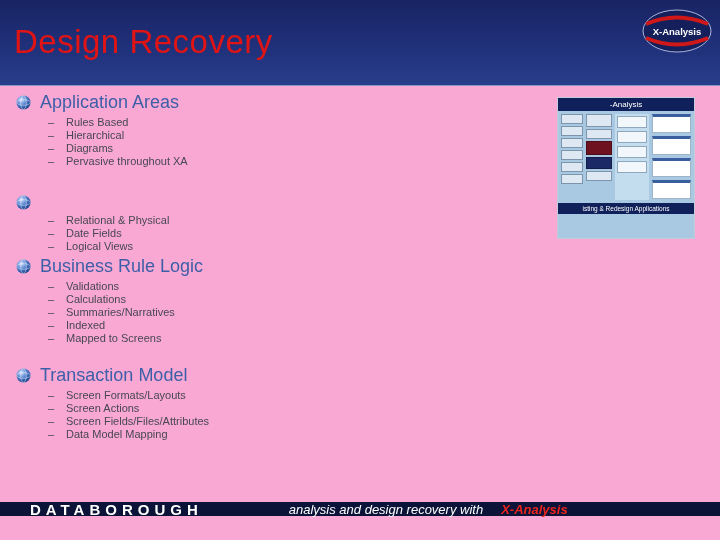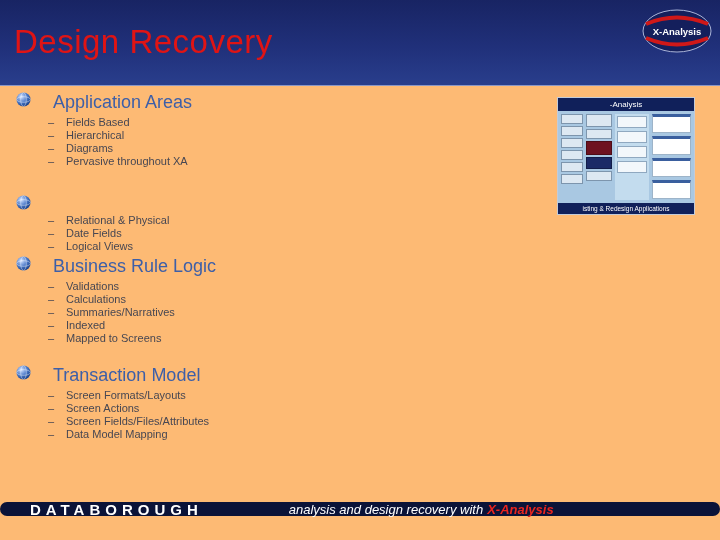--- a/index.html
+++ b/index.html
@@ -1,21 +1,21 @@
 <!DOCTYPE html>
 <html><head>
 <meta charset="utf-8">
 <style>
   html, body { margin: 0; padding: 0; background: #888; }
   * { box-sizing: border-box; }
 
   .slide {
     position: relative;
     width: 720px; height: 540px;
-    background: #fdba74;
+    background: #f9a8d4;
     overflow: hidden;
     font-family: "Liberation Sans", sans-serif;
   }
 
   
   .header-band {
     position: absolute; left: 0; top: 0;
     width: 720px; height: 86px;
     background: linear-gradient(to bottom, #182463 0%, #20307a 55%, #293e8c 100%);
     border-bottom: 1px solid #8a97c6;
@@ -25,21 +25,21 @@
     font-size: 33px; line-height: 40px;
     color: #e01414; letter-spacing: 0.5px;
   }
 
   
   .logo { position: absolute; top: 9px; right: 8px; width: 70px; height: 44px; }
 
   
   .content { position: absolute; left: 16px; top: 92px; width: 520px; }
   .section-heading {
-    display: flex; gap: 22px;
+    display: flex; align-items: center; gap: 9px;
     margin: 0 0 4px 0;
   }
   .section-heading .h-text {
     font-size: 18px; line-height: 20px;
     color: #3d5fa8; font-weight: 400;
   }
   .globe { width: 15px; height: 15px; flex: 0 0 auto; }
   ul.sub-list {
     list-style: none; margin: 0; padding: 0 0 0 32px;
   }
@@ -53,21 +53,21 @@
     color: #474752;
   }
   .sec-1 ul.sub-list { margin-bottom: 27px; }
   .sec-2 ul.sub-list { margin-bottom: 3px; }
   .sec-3 ul.sub-list { margin-bottom: 20px; }
   .sec-4 ul.sub-list { margin-bottom: 0; }
 
   
   .thumb {
     position: absolute; left: 557px; top: 97px;
-    width: 138px; height: 118px;
+    width: 138px; height: 142px;
     background: #a9c8e2;
     border: 1px solid #c3cbd8;
   }
   .thumb-titlebar {
     height: 13px; background: #10205a;
     color: #fff; font-size: 8px; line-height: 13px;
     text-align: center; overflow: hidden; white-space: nowrap;
   }
   .thumb-body {
     height: 92px; padding: 3px;
@@ -91,31 +91,31 @@
     height: 11px; background: #10205a;
     color: #fff; font-size: 6.5px; line-height: 11px;
     text-align: center; overflow: hidden; white-space: nowrap;
   }
 
   
   .footer-bar {
     position: absolute; left: 0; top: 502px;
     width: 720px; height: 14px;
     background: #0b1338;
-    display: flex; align-items: center; border-radius: 7px;
+    display: flex; align-items: center;
   }
   .footer-brand {
     margin-left: 30px;
     color: #ffffff; font-weight: 700;
     font-size: 15px; letter-spacing: 5px;
   }
   .footer-tagline {
     margin-left: 86px;
     color: #ffffff; font-size: 13px; font-style: italic;
-    display: flex; gap: 4px; align-items: baseline;
+    display: flex; gap: 18px; align-items: baseline;
   }
   .footer-tagline .tag-brand {
     color: #e8251f; font-weight: 700;
   }
 </style>
 </head>
 <body>
 
 <svg width="0" height="0" style="position:absolute" aria-hidden="true">
   <defs>
@@ -145,21 +145,21 @@
     <div class="section sec-1">
       <div class="section-heading">
         <svg class="globe" viewBox="0 0 16 16">
           <circle cx="8" cy="8" r="7.5" fill="url(#globeGrad)"></circle>
           <ellipse cx="8" cy="8" rx="7.3" ry="3" fill="none" stroke="rgba(255,255,255,.55)" stroke-width="0.8"></ellipse>
           <ellipse cx="8" cy="8" rx="3" ry="7.3" fill="none" stroke="rgba(255,255,255,.55)" stroke-width="0.8"></ellipse>
         </svg>
         <span class="h-text">Application Areas</span>
       </div>
       <ul class="sub-list">
-        <li>Fields Based</li>
+        <li>Rules Based</li>
         <li>Hierarchical</li>
         <li>Diagrams</li>
         <li>Pervasive throughout XA</li>
       </ul>
     </div>
 
     <div class="section sec-2">
       <div class="section-heading">
         <svg class="globe" viewBox="0 0 16 16">
           <circle cx="8" cy="8" r="7.5" fill="url(#globeGrad)"></circle>

